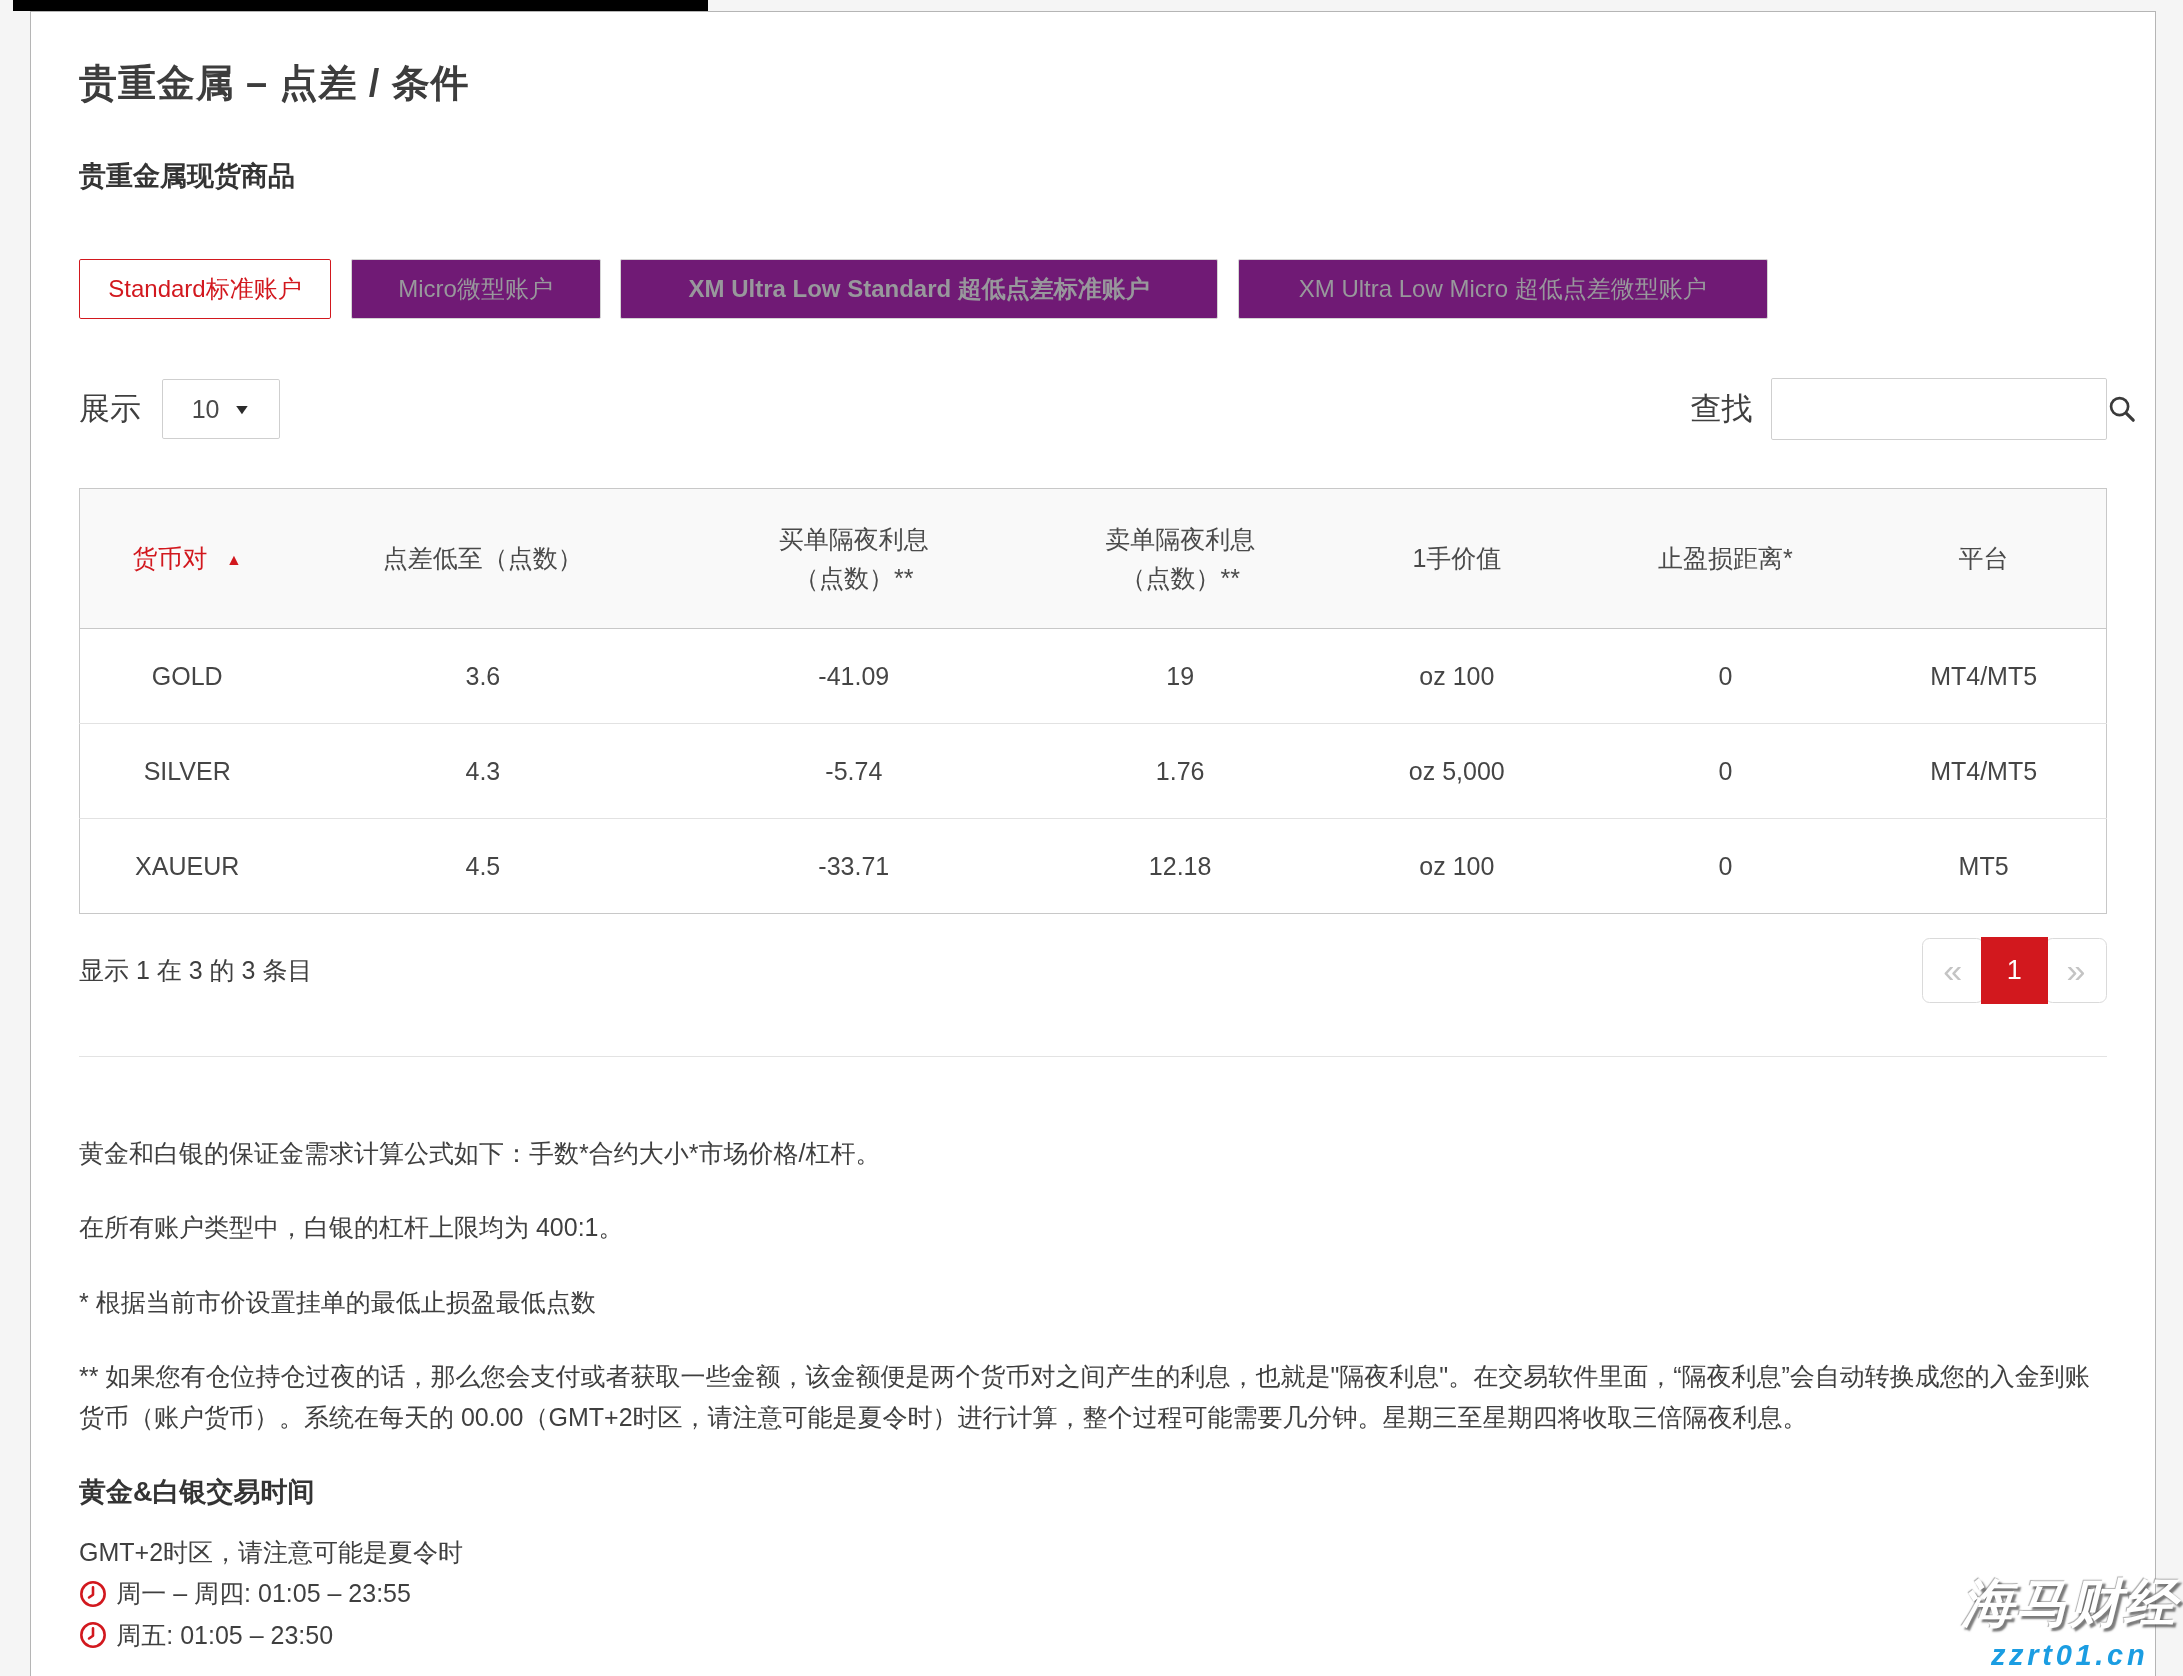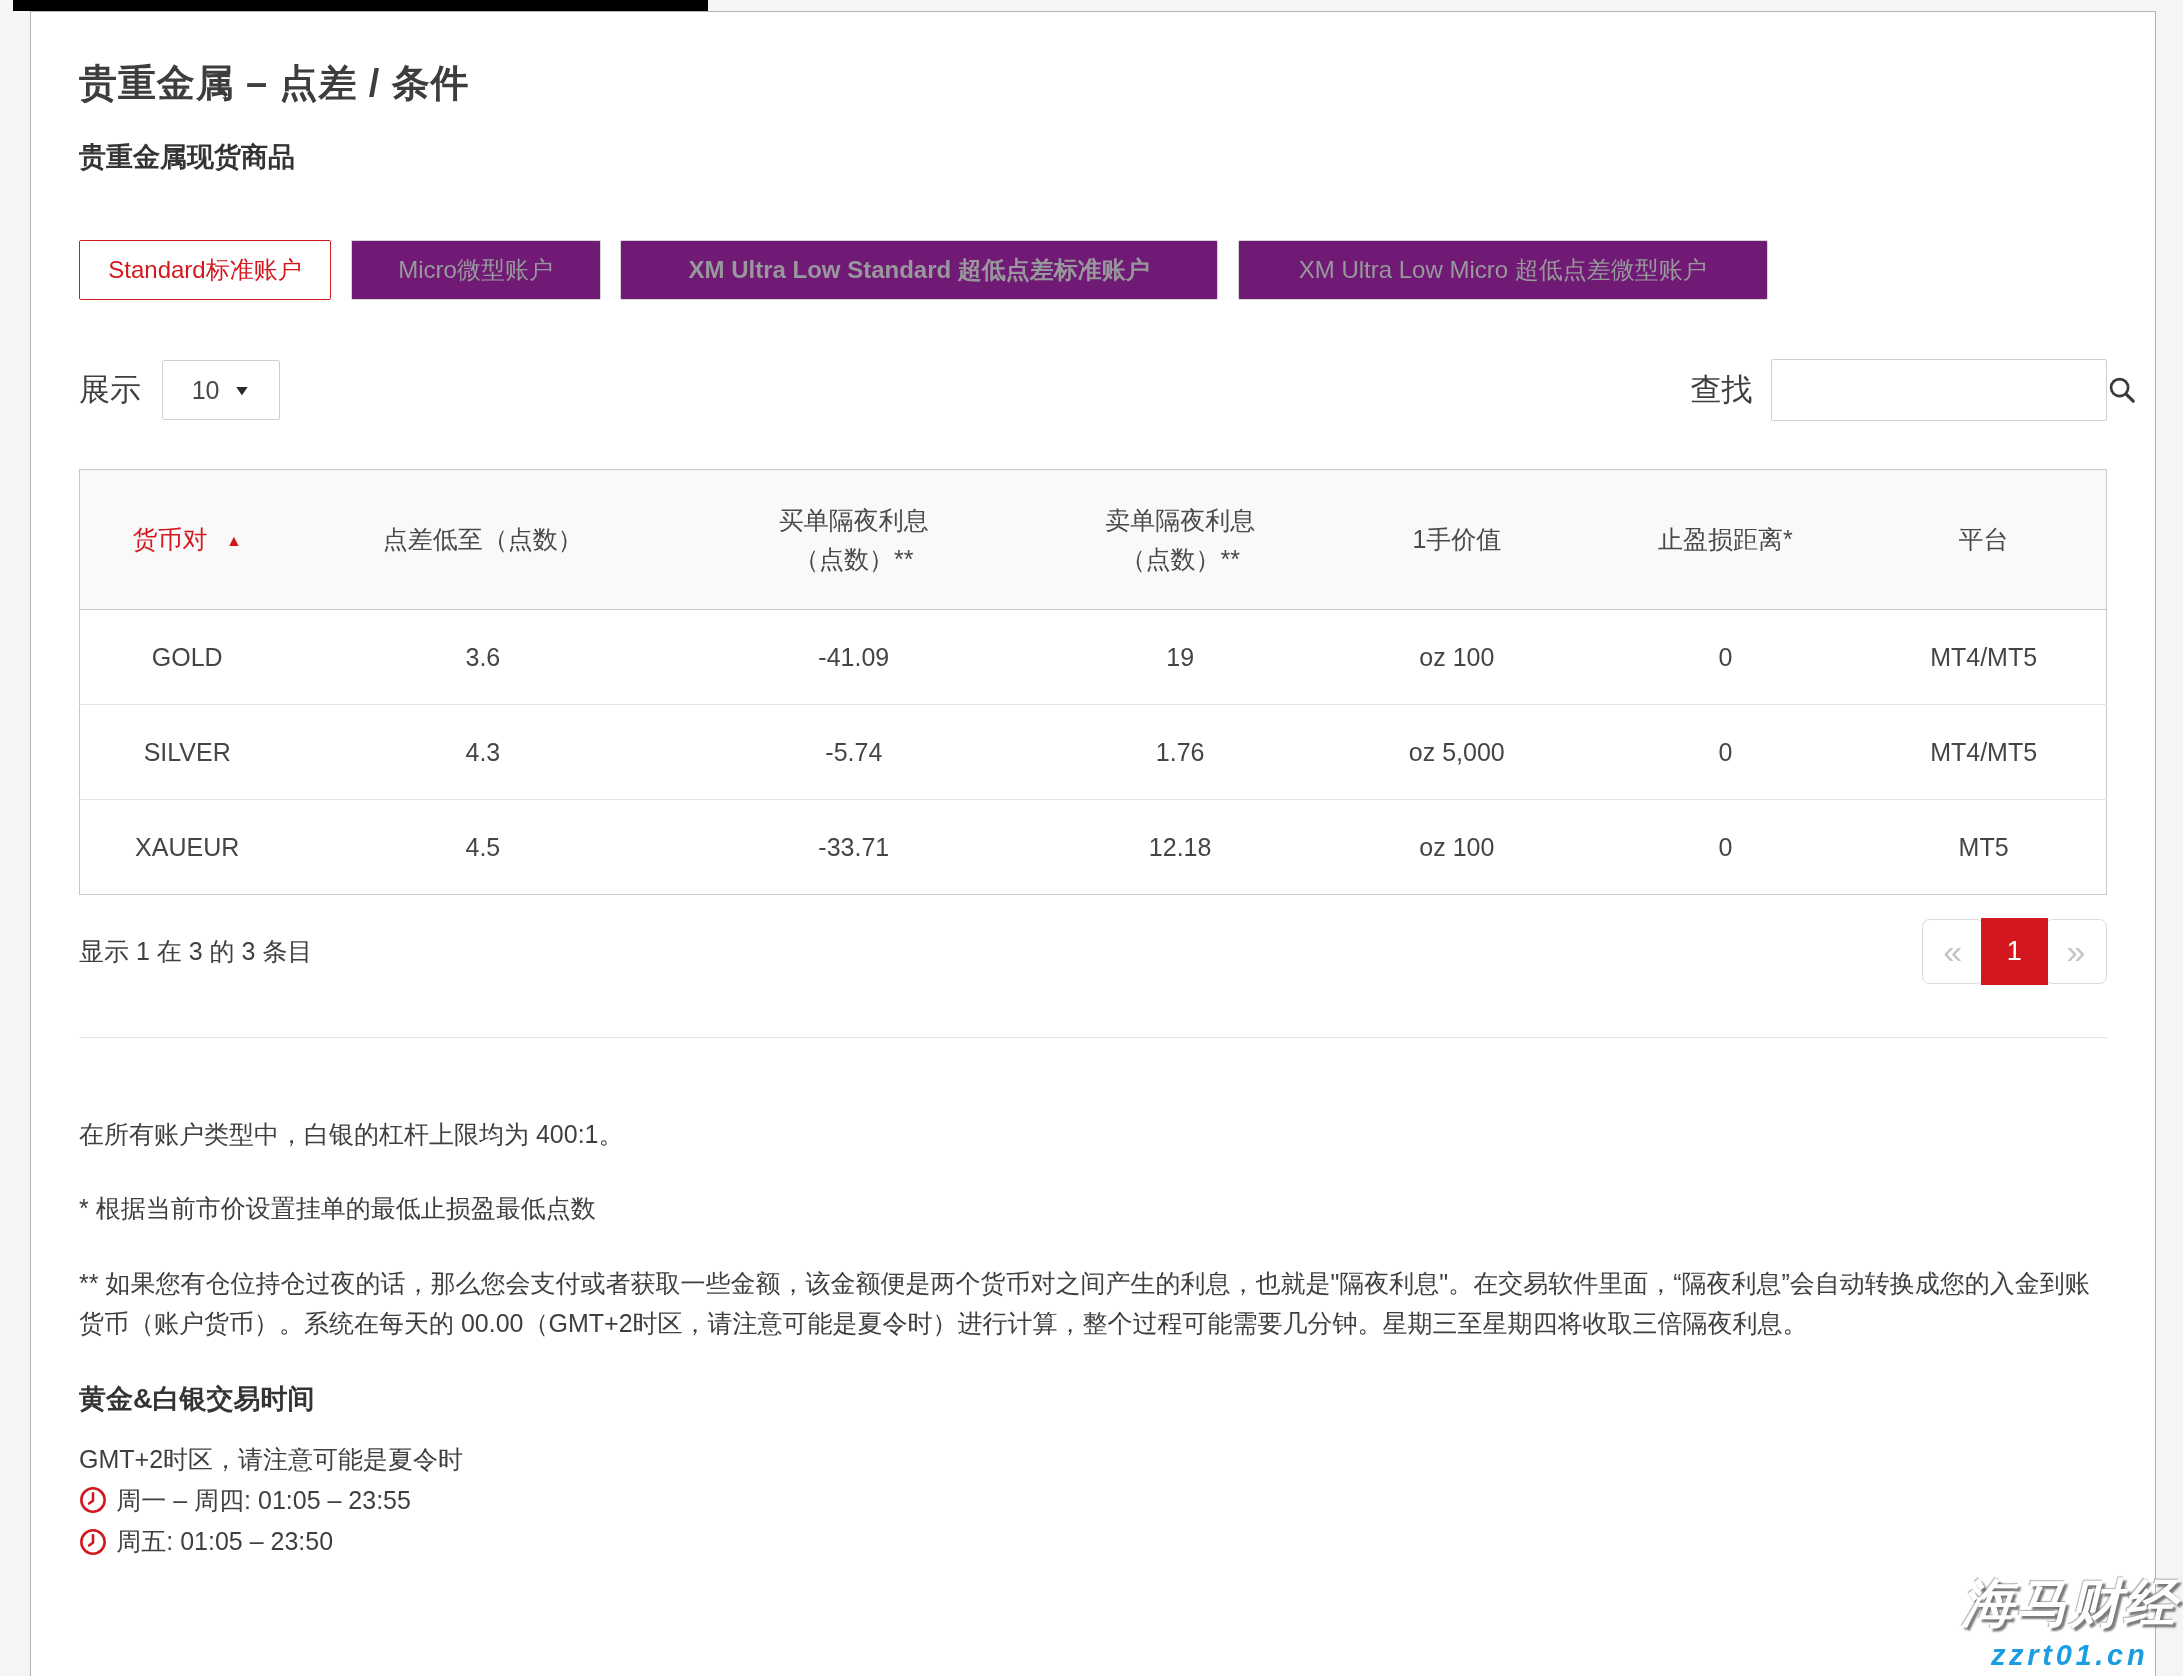--- a/index.html
+++ b/index.html
@@ -21,21 +21,21 @@
     background: #fff;
     border: 1.9px solid #b5b5b5;
     padding: 0 48px;
   }
   h1.page-title {
     margin-top: 46px;
     font-size: 38px; font-weight: bold; color: #3d3d3d;
     letter-spacing: 0.9px;
   }
   h2.page-subtitle {
-    margin-top: 30px;
+    margin-top: 49px;
     font-size: 27px; font-weight: bold; color: #343434;
   }
   .tabs { margin-top: 65px; display: flex; gap: 19.6px; }
   .tab {
     height: 60px; display: flex; align-items: center; justify-content: center;
     font-size: 24px; cursor: pointer;
     background: #701a75; border: 1.9px solid #d4d4d4; color: #98989c;
     border-radius: 1.9px;
   }
   .tab.active { background: #fff; border: 1.9px solid #d2181e; color: #d2181e; }
@@ -251,20 +251,21 @@
     <div class="pagination">
       <div class="page-btn">«</div>
       <div class="page-current">1</div>
       <div class="page-btn">»</div>
     </div>
   </div>
 
   <hr class="section-divider">
 
   <div class="notes">
+    <p class="note">黄金和白银的保证金需求计算公式如下：手数*合约大小*市场价格/杠杆。</p>
     <p class="note">在所有账户类型中，白银的杠杆上限均为 400:1。</p>
     <p class="note">* 根据当前市价设置挂单的最低止损盈最低点数</p>
     <p class="note long">** 如果您有仓位持仓过夜的话，那么您会支付或者获取一些金额，该金额便是两个货币对之间产生的利息，也就是"隔夜利息"。在交易软件里面，“隔夜利息”会自动转换成您的入金到账货币（账户货币）。系统在每天的 00.00（GMT+2时区，请注意可能是夏令时）进行计算，整个过程可能需要几分钟。星期三至星期四将收取三倍隔夜利息。</p>
   </div>
 
   <h3 class="hours-heading">黄金&amp;白银交易时间</h3>
   <p class="tz-note">GMT+2时区，请注意可能是夏令时</p>
 
   <div class="hours-line">
     <span class="clock-icon">

